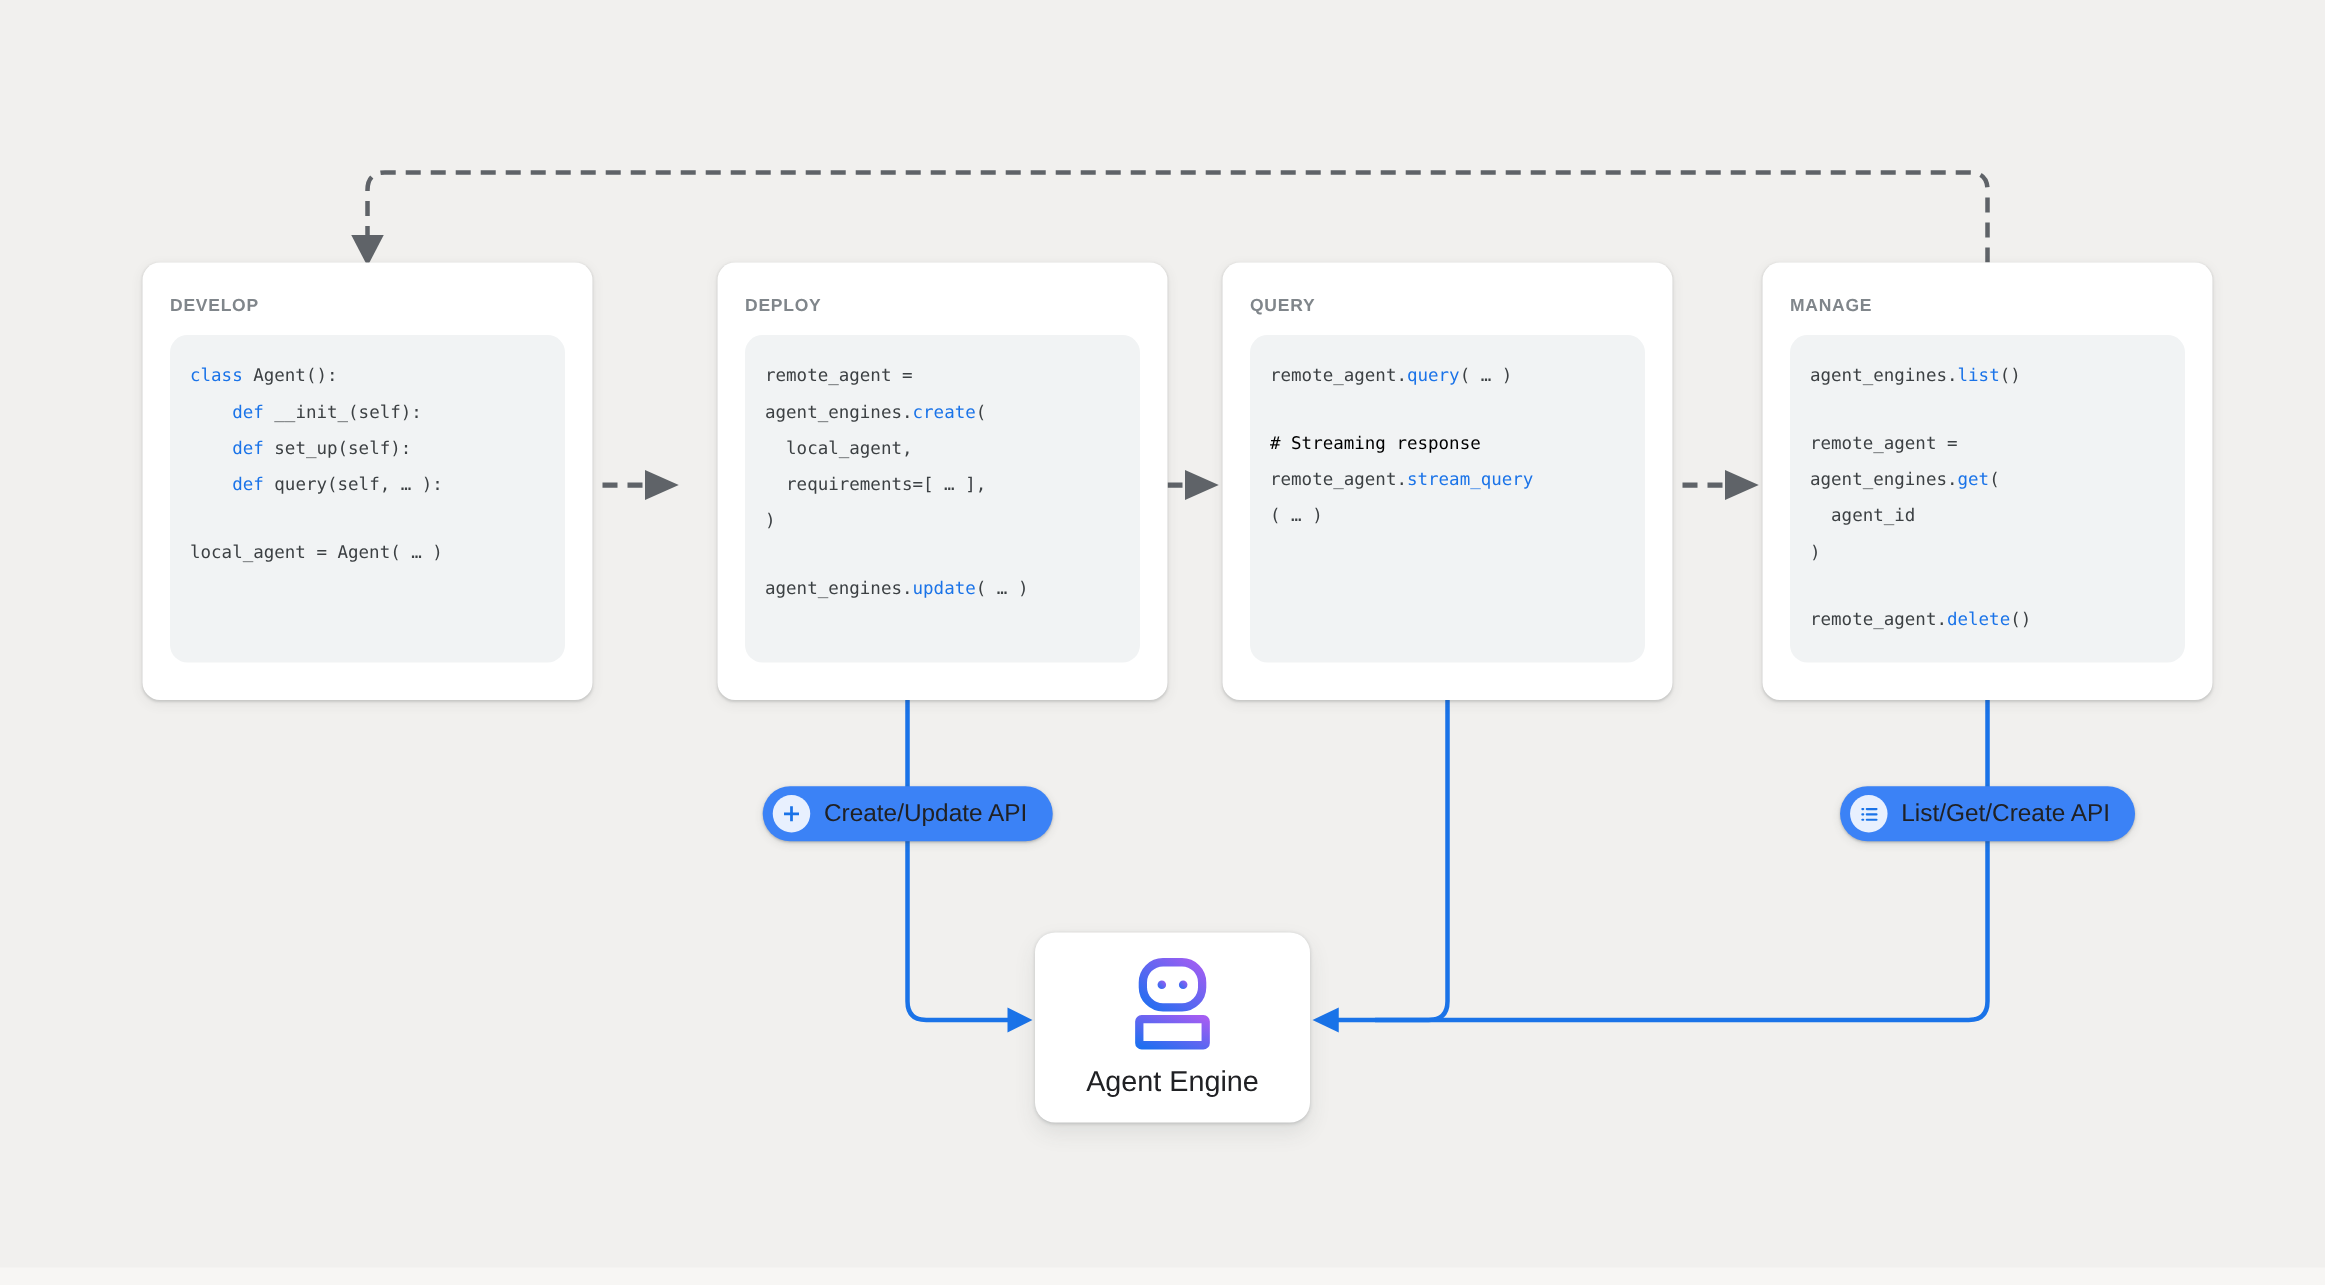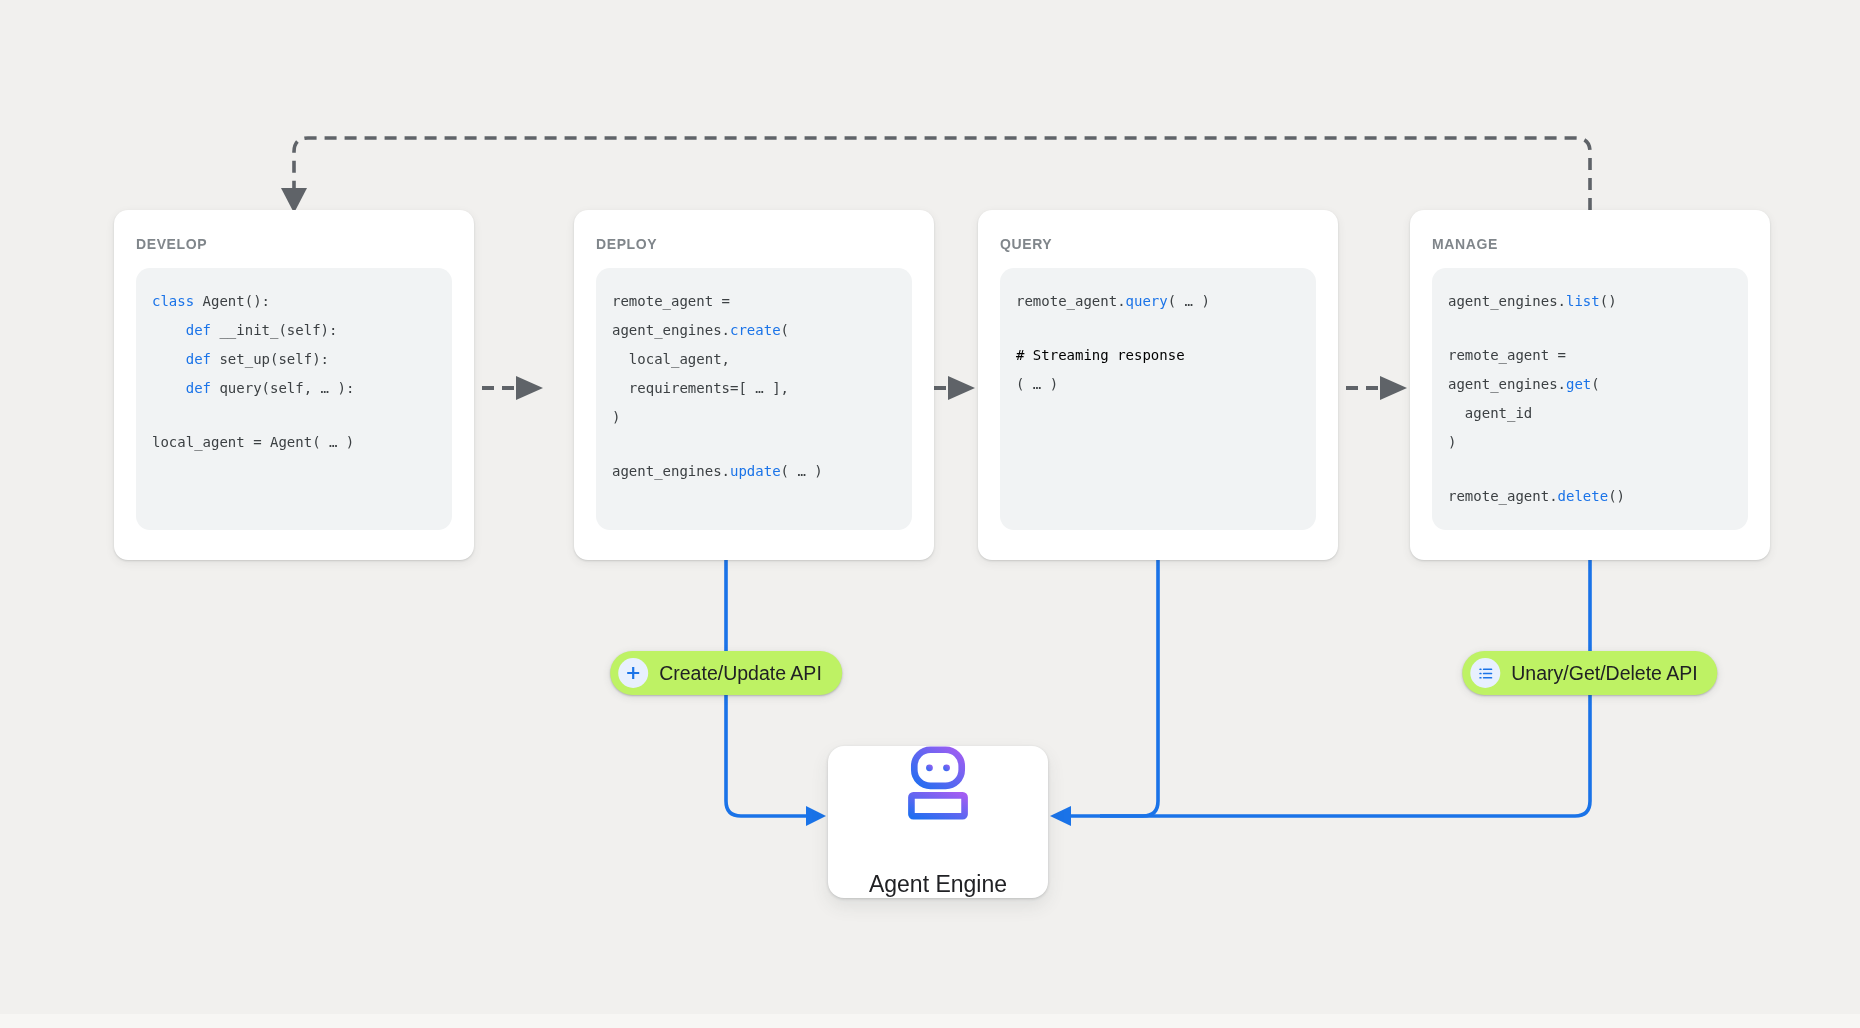--- a/index.html
+++ b/index.html
@@ -22,35 +22,35 @@
     margin-top:16px;background:#f1f3f4;border-radius:14px;height:262px;
     box-sizing:border-box;padding:19px 16px;white-space:pre;
     font-family:"DejaVu Sans Mono",monospace;font-size:14px;color:#3c4043;
   }
   .code .ln{height:29px;line-height:29px;}
   .code .ln.blank{height:25px;}
   .code .kw{color:#1a73e8;}
   .code .cm{color:#000000;}
 
   .pill{
-    position:absolute;top:651px;height:44px;transform:translateX(-50%);
-    background:#bef264;border-radius:999px;display:flex;align-items:center;gap:11px;
+    position:absolute;top:629px;height:44px;transform:translateX(-50%);
+    background:#3b82f6;border-radius:999px;display:flex;align-items:center;gap:11px;
     padding:0 20px 0 8px;box-shadow:0 1px 2px rgba(60,64,67,.3),0 2px 8px rgba(60,64,67,.12);
     white-space:nowrap;
   }
   .pill-icon{
     width:30px;height:30px;border-radius:50%;background:#e8f0fe;
     display:flex;align-items:center;justify-content:center;flex:0 0 auto;
   }
   .pill-label{font-size:19.5px;color:#202124;}
 
   .engine-box{
     position:absolute;left:828px;top:746px;width:220px;height:152px;background:#ffffff;
     border-radius:16px;box-shadow:0 1px 3px rgba(60,64,67,.22),0 8px 18px rgba(60,64,67,.1);
-    display:flex;flex-direction:column;align-items:center;justify-content:space-between;gap:12px;
+    display:flex;flex-direction:column;align-items:center;justify-content:center;gap:12px;
   }
   .engine-label{font-size:23px;color:#202124;font-weight:500;}
 </style>
 </head>
 <body>
 
 <div class="canvas">
   <div class="bottom-strip"></div>
 
   <svg class="connectors" width="1860" height="1028" viewBox="0 0 1860 1028">
@@ -80,21 +80,21 @@
     <div class="code"><div class="ln"><span class="kw">class</span><span class=""> Agent():</span></div><div class="ln"><span class="">    </span><span class="kw">def</span><span class=""> __init_(self):</span></div><div class="ln"><span class="">    </span><span class="kw">def</span><span class=""> set_up(self):</span></div><div class="ln"><span class="">    </span><span class="kw">def</span><span class=""> query(self, … ):</span></div><div class="ln blank"></div><div class="ln"><span class="">local_agent = Agent( … )</span></div></div>
   </div>
 
   <div class="card" style="left:574px">
     <div class="card-title">DEPLOY</div>
     <div class="code"><div class="ln"><span class="">remote_agent =</span></div><div class="ln"><span class="">agent_engines.</span><span class="kw">create</span><span class="">(</span></div><div class="ln"><span class="">  local_agent,</span></div><div class="ln"><span class="">  requirements=[ … ],</span></div><div class="ln"><span class="">)</span></div><div class="ln blank"></div><div class="ln"><span class="">agent_engines.</span><span class="kw">update</span><span class="">( … )</span></div></div>
   </div>
 
   <div class="card" style="left:978px">
     <div class="card-title">QUERY</div>
-    <div class="code"><div class="ln"><span class="">remote_agent.</span><span class="kw">query</span><span class="">( … )</span></div><div class="ln blank"></div><div class="ln"><span class="cm"># Streaming response</span></div><div class="ln"><span class="">( … )</span></div></div>
+    <div class="code"><div class="ln"><span class="">remote_agent.</span><span class="kw">query</span><span class="">( … )</span></div><div class="ln blank"></div><div class="ln"><span class="cm"># Streaming response</span></div><div class="ln"><span class="">remote_agent.</span><span class="kw">stream_query</span></div><div class="ln"><span class="">( … )</span></div></div>
   </div>
 
   <div class="card" style="left:1410px">
     <div class="card-title">MANAGE</div>
     <div class="code"><div class="ln"><span class="">agent_engines.</span><span class="kw">list</span><span class="">()</span></div><div class="ln blank"></div><div class="ln"><span class="">remote_agent =</span></div><div class="ln"><span class="">agent_engines.</span><span class="kw">get</span><span class="">(</span></div><div class="ln"><span class="">  agent_id</span></div><div class="ln"><span class="">)</span></div><div class="ln blank"></div><div class="ln"><span class="">remote_agent.</span><span class="kw">delete</span><span class="">()</span></div></div>
   </div>
 
   <div class="pill" style="left:726px">
     <span class="pill-icon">
       <svg width="16" height="16" viewBox="0 0 16 16">
@@ -108,21 +108,21 @@
   <div class="pill" style="left:1590px">
     <span class="pill-icon">
       <svg width="17" height="17" viewBox="0 0 24 24">
         <g stroke-width="2.4" stroke-linecap="round" stroke="#1a73e8">
           <path d="M4 6 H5 M9 6 H20"></path>
           <path d="M4 12 H5 M9 12 H20"></path>
           <path d="M4 18 H5 M9 18 H20"></path>
         </g>
       </svg>
     </span>
-    <span class="pill-label">Unary/Get/Delete API</span>
+    <span class="pill-label">List/Get/Create API</span>
   </div>
 
   <div class="engine-box">
     <span style="line-height:0">
       <svg width="62" height="74" viewBox="0 0 64 78">
         <defs>
           <linearGradient id="robotGrad" x1="0" y1="1" x2="1" y2="0">
             <stop offset="0" stop-color="#1f6ff0"></stop>
             <stop offset="1" stop-color="#a35df2"></stop>
           </linearGradient>

